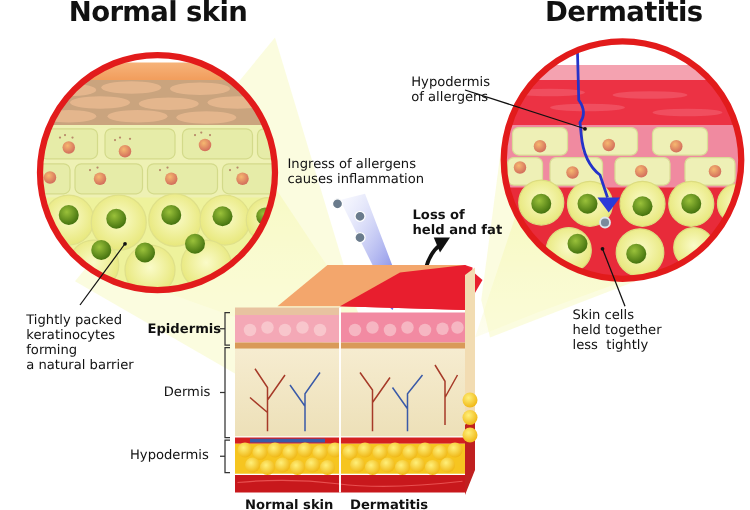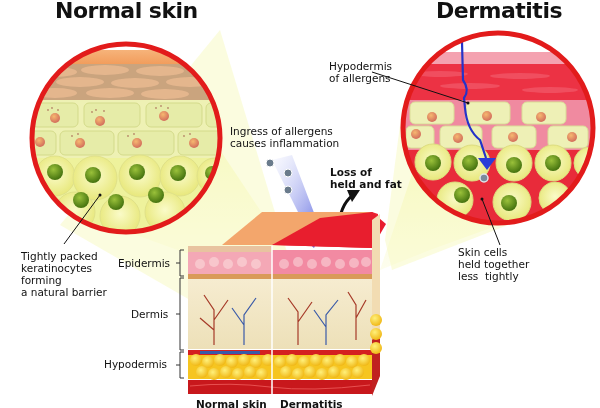--- a/index.html
+++ b/index.html
@@ -322,18 +322,18 @@
   <div>keratinocytes</div>
   <div>forming</div>
   <div>a natural barrier</div>
 </div>
 <div class="label" style="left:458px; top:246px; width:100px;">
   <div style="white-space:pre;">Skin cells</div>
   <div style="white-space:pre;">held together</div>
   <div style="white-space:pre;">less  tightly</div>
 </div>
 
-<div class="label" style="left:118px; top:257px;">Epidermis</div>
+<div class="label" style="left:118px; top:257px;font-weight:bold;">Epidermis</div>
 <div class="label" style="left:131px; top:308px;">Dermis</div>
 <div class="label" style="left:104px; top:358px;">Hypodermis</div>
 
 <div class="label" style="left:196px; top:398px; font-weight:bold;">Normal skin</div>
 <div class="label" style="left:280px; top:398px; font-weight:bold;">Dermatitis</div>
 
 </body></html>

